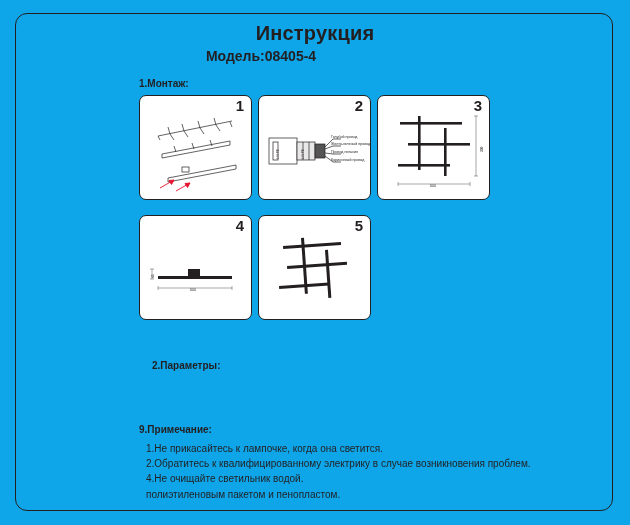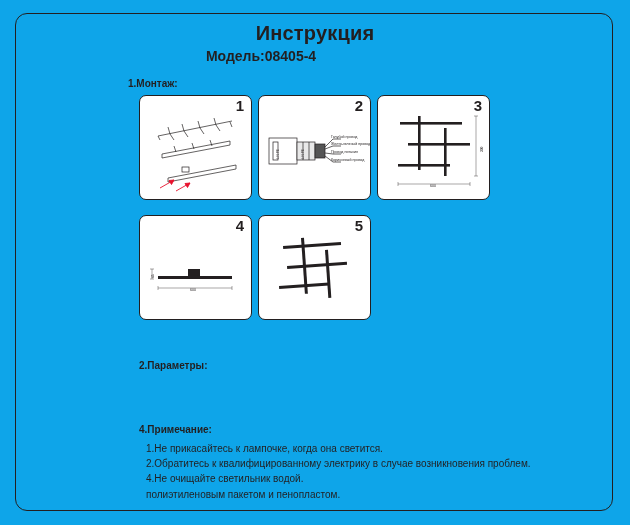--- a/index.html
+++ b/index.html
@@ -50,22 +50,22 @@
     text-align: center;
     font-size: 14px;
     font-weight: bold;
   }
   .sec-head {
     position: absolute;
     font-size: 10px;
     font-weight: bold;
     color: #231f20;
   }
-  #sec-montazh { left: 128px; top: 78px; }
-  #sec-params  { left: 139px; top: 360px; }
+  #sec-montazh { left: 139px; top: 78px; }
+  #sec-params  { left: 152px; top: 360px; }
   #sec-notes   { left: 139px; top: 424px; }
 
   
   .panel {
     position: absolute;
     border: 1px solid #231f20;
     border-radius: 7px;
     box-sizing: border-box;
     background: #fff;
   }
@@ -275,21 +275,21 @@
         <rect x="20" y="70" width="50" height="3" transform="rotate(-4 20 70)"></rect>
         <rect x="42" y="22" width="3" height="56" transform="rotate(-4 42 22)"></rect>
         <rect x="66" y="34" width="3" height="48" transform="rotate(-4 66 34)"></rect>
       </g>
     </svg>
   </div>
 
   <div class="sec-head" id="sec-params">2.Параметры:</div>
 
 
-  <div class="sec-head" id="sec-notes">4.Примечание:</div>
+  <div class="sec-head" id="sec-notes">9.Примечание:</div>
   <div class="notes">
     <div>1.Не прикасайтесь к лампочке, когда она светится.</div>
     <div>2.Обратитесь к квалифицированному электрику в случае возникновения проблем.</div>
     <div>4.Не очищайте светильник водой.</div>
     <div>полиэтиленовым пакетом и пенопластом.</div>
   </div>
 
 </div>
 
 </body></html>

